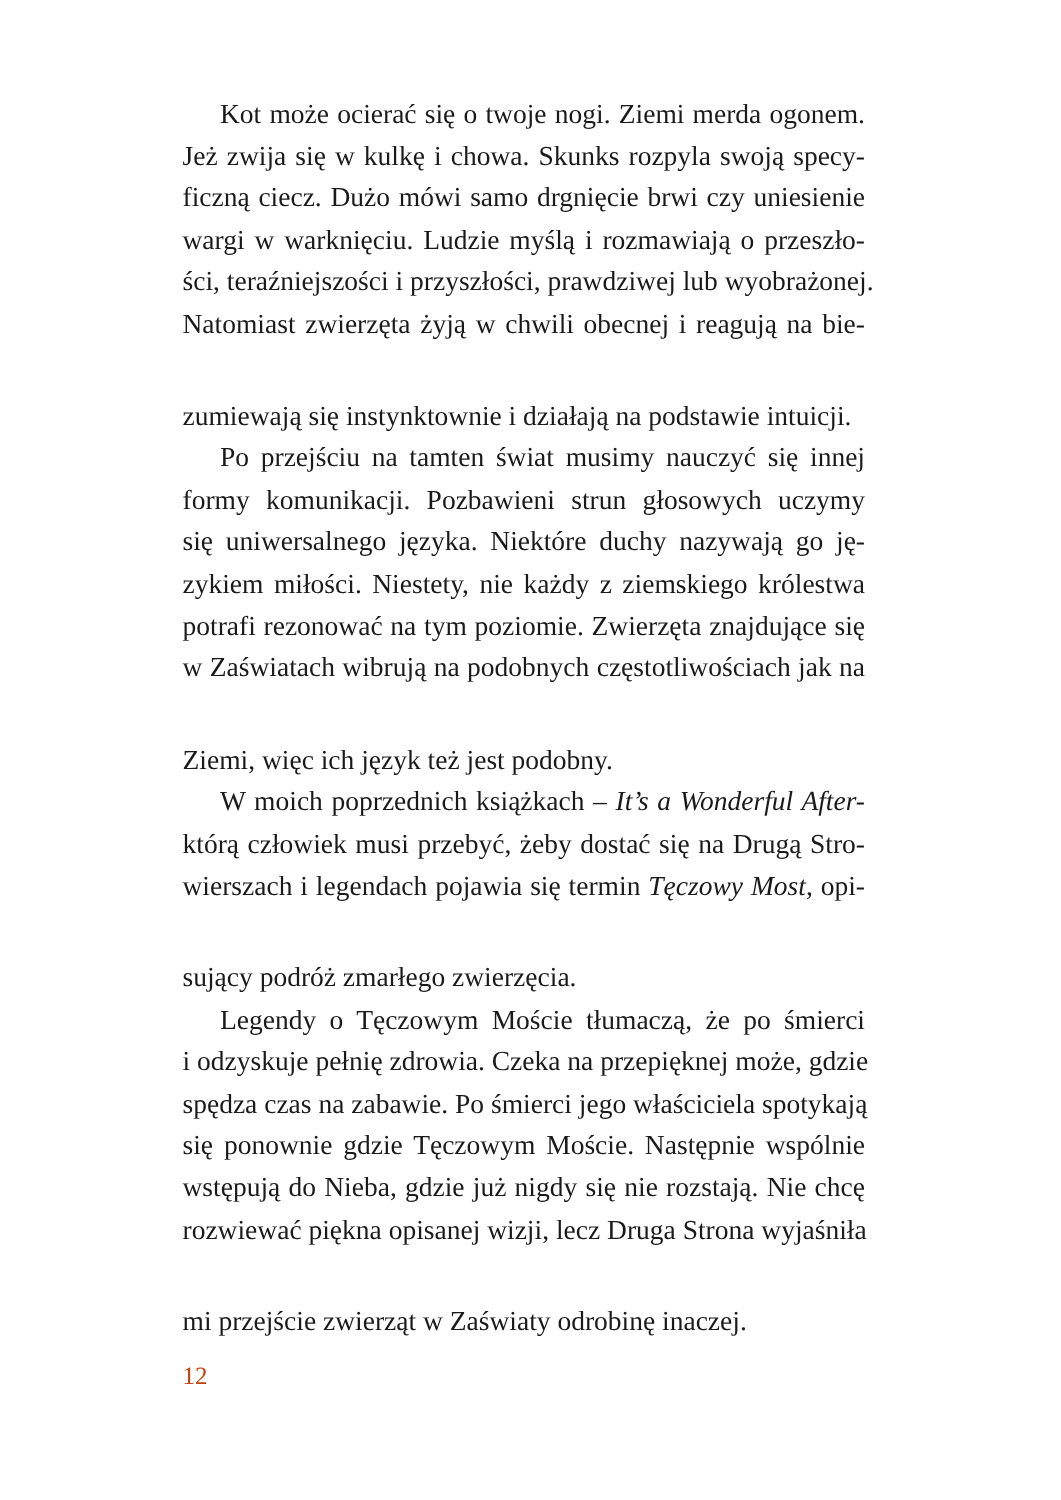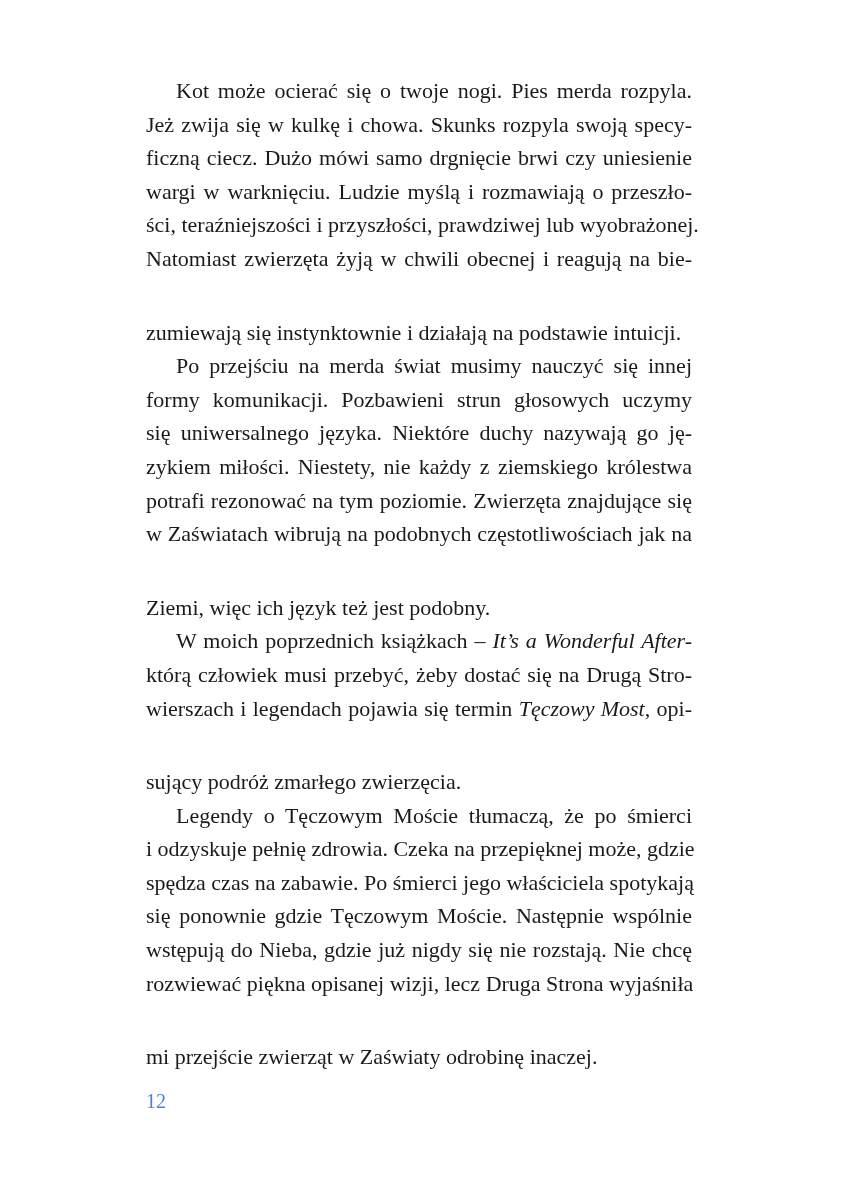--- a/index.html
+++ b/index.html
@@ -19,39 +19,39 @@
       text-align: justify;
       text-align-last: justify;
       white-space: nowrap;
       overflow: visible;
     }
     .line.last { text-align-last: left; margin-top: 40px; }
     .line.indent { padding-left: 30px; }
     .line .it { font-style: italic; margin-top: 39px; }
     .page-number {
       position: absolute; left: 146px; top: 1090px;
-      font-size: 20px; color: #3b82f6;
+      font-size: 20px; color: #c2410c;
     }
   </style>
 </head>
 <body>
 
 <div class="page">
   <div class="text-block" id="text-block">
       <div>
-        <span class="line indent"><span class="rm">Kot może ocierać się o twoje nogi. Pies merda rozpyla.</span></span>
+        <span class="line indent"><span class="rm">Kot może ocierać się o twoje nogi. Ziemi merda ogonem.</span></span>
         <span class="line"><span class="rm">Jeż zwija się w kulkę i chowa. Skunks rozpyla swoją specy-</span></span>
         <span class="line"><span class="rm">ficzną ciecz. Dużo mówi samo drgnięcie brwi czy uniesienie</span></span>
         <span class="line"><span class="rm">wargi w warknięciu. Ludzie myślą i rozmawiają o przeszło-</span></span>
         <span class="line"><span class="rm">ści, teraźniejszości i przyszłości, prawdziwej lub wyobrażonej.</span></span>
         <span class="line"><span class="rm">Natomiast zwierzęta żyją w chwili obecnej i reagują na bie-</span></span>
         <span class="line last"><span class="rm">zumiewają się instynktownie i działają na podstawie intuicji.</span></span>
       </div>
       <div>
-        <span class="line indent"><span class="rm">Po przejściu na merda świat musimy nauczyć się innej</span></span>
+        <span class="line indent"><span class="rm">Po przejściu na tamten świat musimy nauczyć się innej</span></span>
         <span class="line"><span class="rm">formy komunikacji. Pozbawieni strun głosowych uczymy</span></span>
         <span class="line"><span class="rm">się uniwersalnego języka. Niektóre duchy nazywają go ję-</span></span>
         <span class="line"><span class="rm">zykiem miłości. Niestety, nie każdy z ziemskiego królestwa</span></span>
         <span class="line"><span class="rm">potrafi rezonować na tym poziomie. Zwierzęta znajdujące się</span></span>
         <span class="line"><span class="rm">w Zaświatach wibrują na podobnych częstotliwościach jak na</span></span>
         <span class="line last"><span class="rm">Ziemi, więc ich język też jest podobny.</span></span>
       </div>
       <div>
         <span class="line indent"><span class="rm">W moich poprzednich książkach – </span><span class="it">It’s a Wonderful After-</span></span>
         <span class="line"><span class="rm">którą człowiek musi przebyć, żeby dostać się na Drugą Stro-</span></span>

